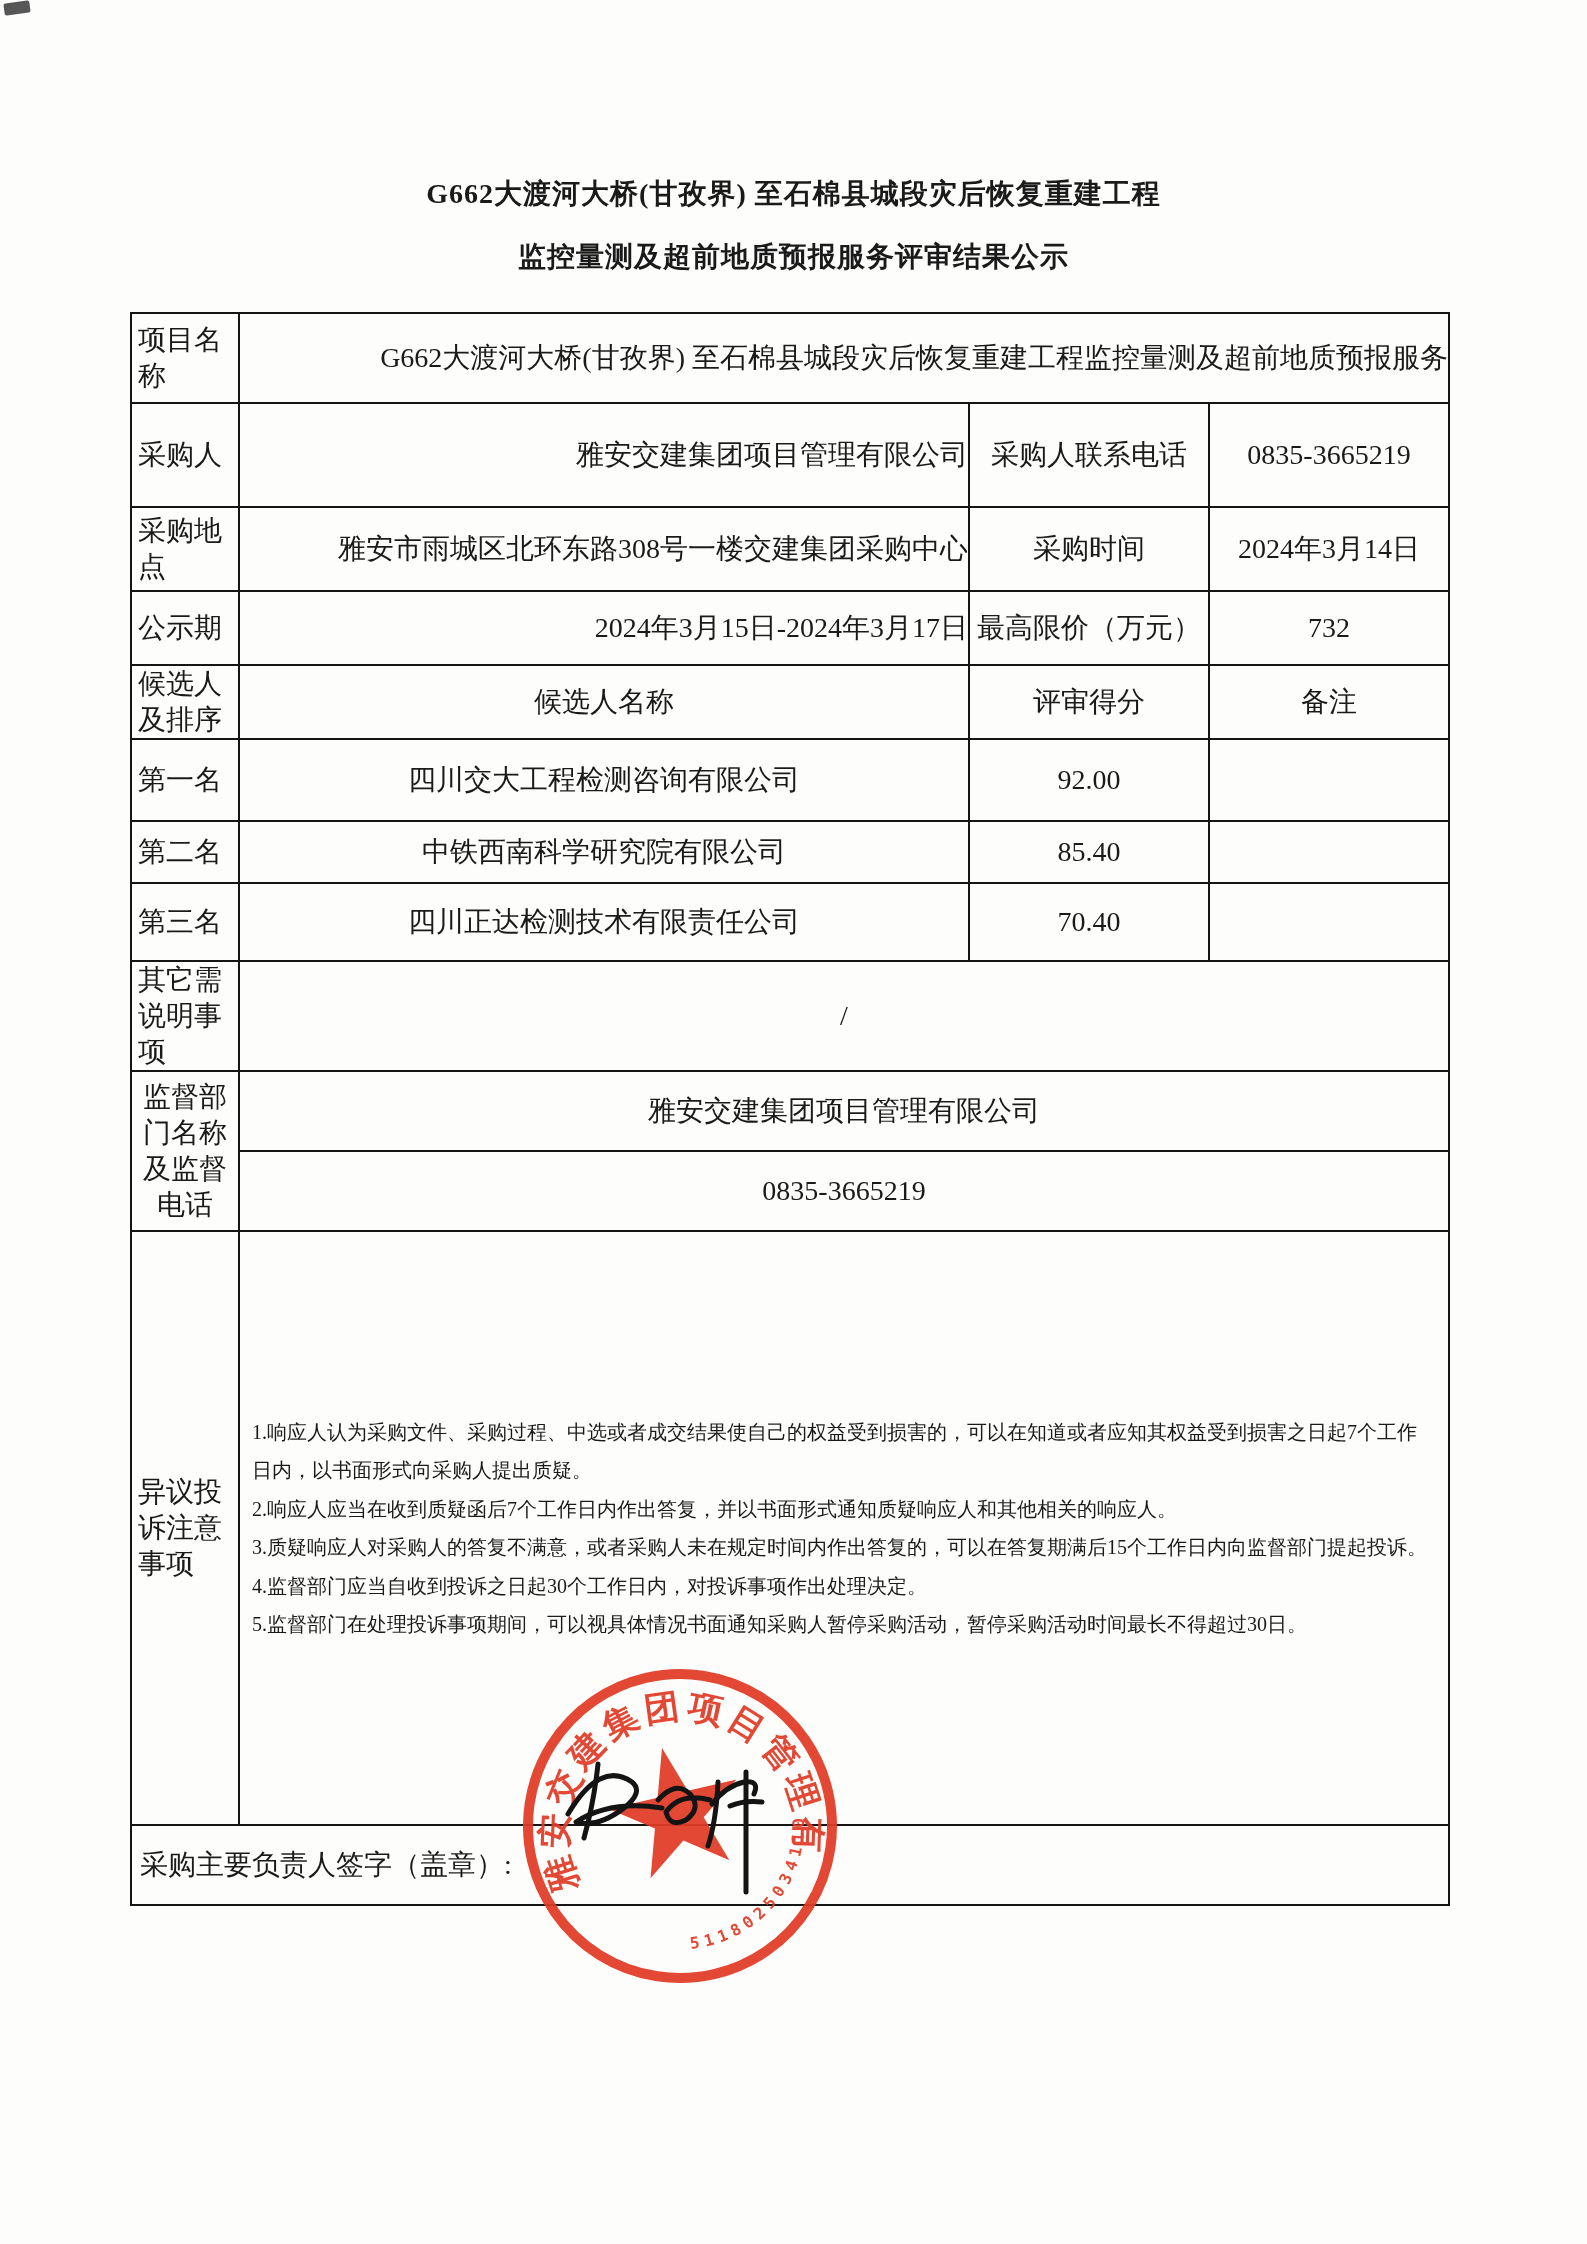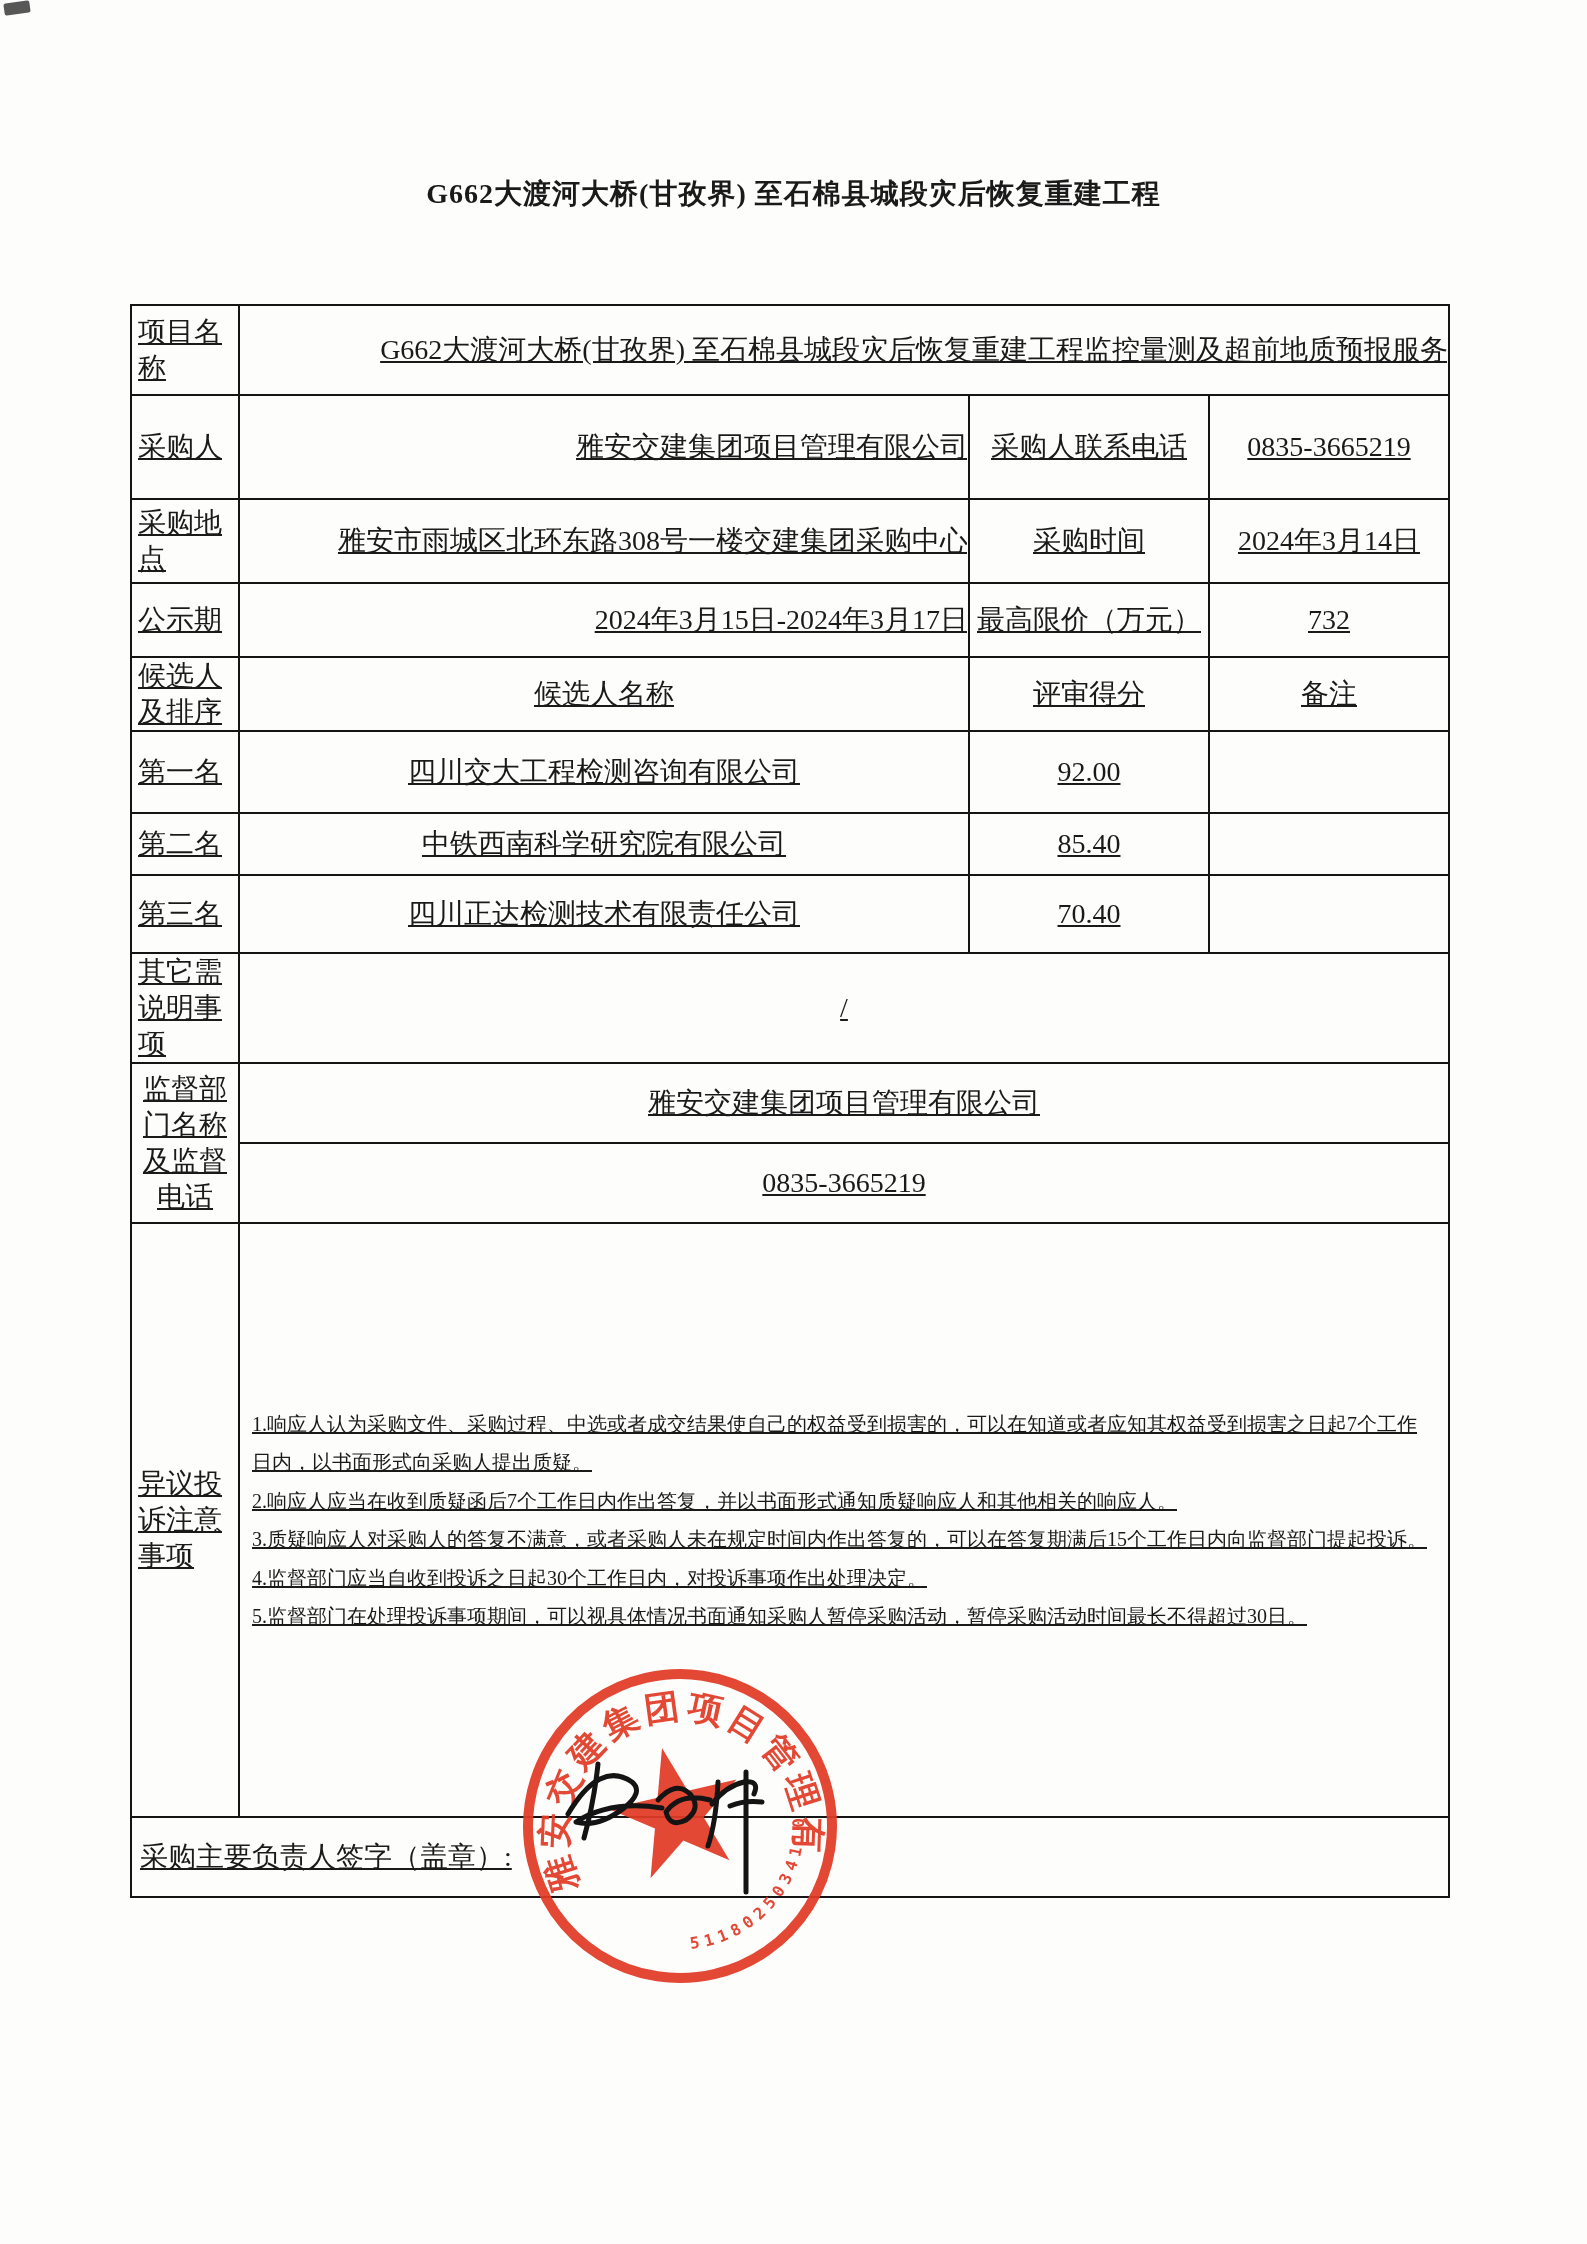--- a/index.html
+++ b/index.html
@@ -18,22 +18,22 @@
     position: absolute; left: 4px; top: 2px;
     width: 26px; height: 12px; background:#3a3a3a;
     transform: rotate(-8deg); border-radius: 2px; opacity:.85;
   }
   .doc-title {
     position: absolute; top: 162px; left: 0; width: 100%;
     text-align: center; font-size: 28px; font-weight: bold;
     line-height: 63px; letter-spacing: 1px;
   }
   table.main {
-    position: absolute; left: 130px; top: 304px;
-    width: 1318px; border-collapse: collapse; table-layout: fixed; text-decoration: underline;
+    position: absolute; left: 130px; top: 312px;
+    width: 1318px; border-collapse: collapse; table-layout: fixed;
   }
   table.main td {
     border: 2.5px solid #151515;
     font-size: 28px;
     vertical-align: middle;
     overflow: hidden;
   }
   td.lbl { text-align: left; padding-left: 6px; font-size: 27px; line-height: 36px; }
   td.lbl.ctr { text-align: center; padding-left: 0; }
   td.val { text-align: right; padding-left: 10px; border-radius: 7px; }
@@ -60,20 +60,21 @@
 </style>
 </head>
 <body>
 
 <div class="page">
 
   <div class="scan-artifact"></div>
 
   <div class="doc-title">
     <div>G662大渡河大桥(甘孜界) 至石棉县城段灾后恢复重建工程</div>
+    <div>监控量测及超前地质预报服务评审结果公示</div>
   </div>
 
   <table class="main">
     <colgroup>
       <col style="width:108px">
         <col style="width:730px">
         <col style="width:240px">
         <col style="width:240px">
     </colgroup>
     <tbody>

